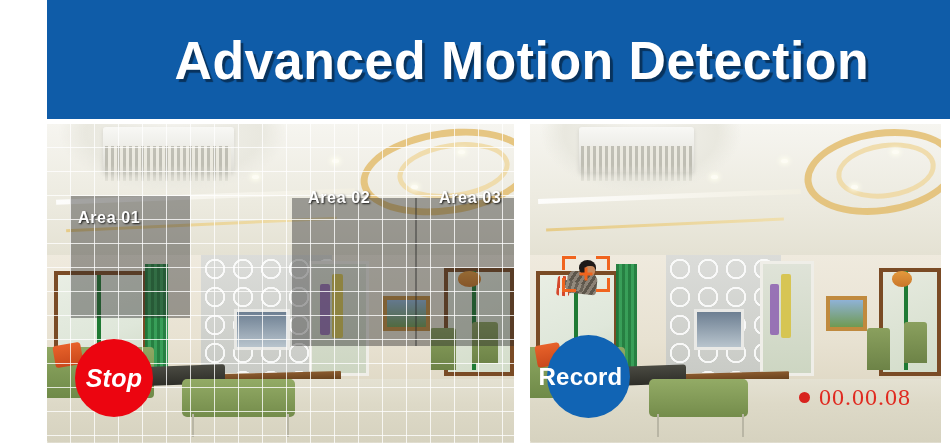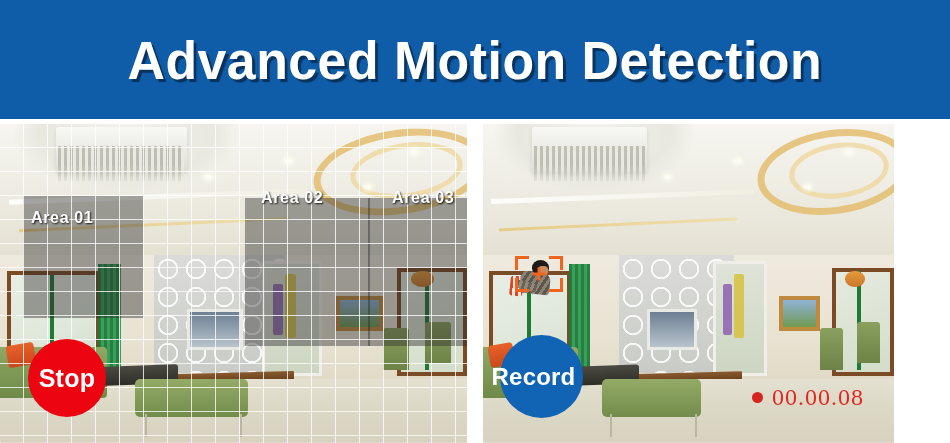--- a/index.html
+++ b/index.html
@@ -1,20 +1,20 @@
 <!DOCTYPE html>
 <html><head>
 <meta charset="utf-8">
 <style>
   html,body{margin:0;padding:0;background:#ffffff;}
   body{
     width:950px;height:443px;overflow:hidden;position:relative;
     font-family:"Liberation Sans","DejaVu Sans",sans-serif;
   }
-  #app{position:absolute;inset:0;background:#ffffff;}
+  #app{position:absolute;inset:0;background:#ffffff;margin-left:47px;}
 
   
   .banner{
     position:absolute;left:0;top:0;width:950px;height:119px;
     background:#0f5ca8;
     display:flex;align-items:center;justify-content:center;
   }
   .banner-title{
     color:#ffffff;
     font-family:"Liberation Sans Narrow","Liberation Sans","DejaVu Sans",sans-serif;
@@ -124,21 +124,21 @@
     font-weight:700;font-size:17px;letter-spacing:.6px;
     transform:scaleX(0.95);transform-origin:left center;
     text-shadow:1px 1px 2px rgba(0,0,0,.85);
   }
 
   
   .pill{position:absolute;border-radius:50%;display:flex;align-items:center;justify-content:center;}
   .btn-stop{left:28px;top:339px;width:78px;height:78px;background:#ec0510;}
   .btn-stop .pill-label{
     color:#fff;font-weight:700;font-size:25px;letter-spacing:.3px;
-    font-family:"Liberation Sans","DejaVu Sans",sans-serif;}
+    font-family:"Liberation Sans","DejaVu Sans",sans-serif;font-style:italic;}
   .btn-record{left:17px;top:211px;width:83px;height:83px;background:#1164b4;}
   .btn-record .pill-label{
     color:#fff;font-weight:700;font-size:24px;letter-spacing:.2px;white-space:nowrap;
     font-family:"Liberation Sans","DejaVu Sans",sans-serif;
     transform:translateX(-8px);}
 
   
   .timestamp{position:absolute;left:752px;top:384px;display:flex;align-items:center;gap:9px;}
   .rec-dot{width:11px;height:11px;border-radius:50%;background:#d8231e;}
   .ts-text{color:#e02a20;font-size:24px;font-weight:400;letter-spacing:1px;

